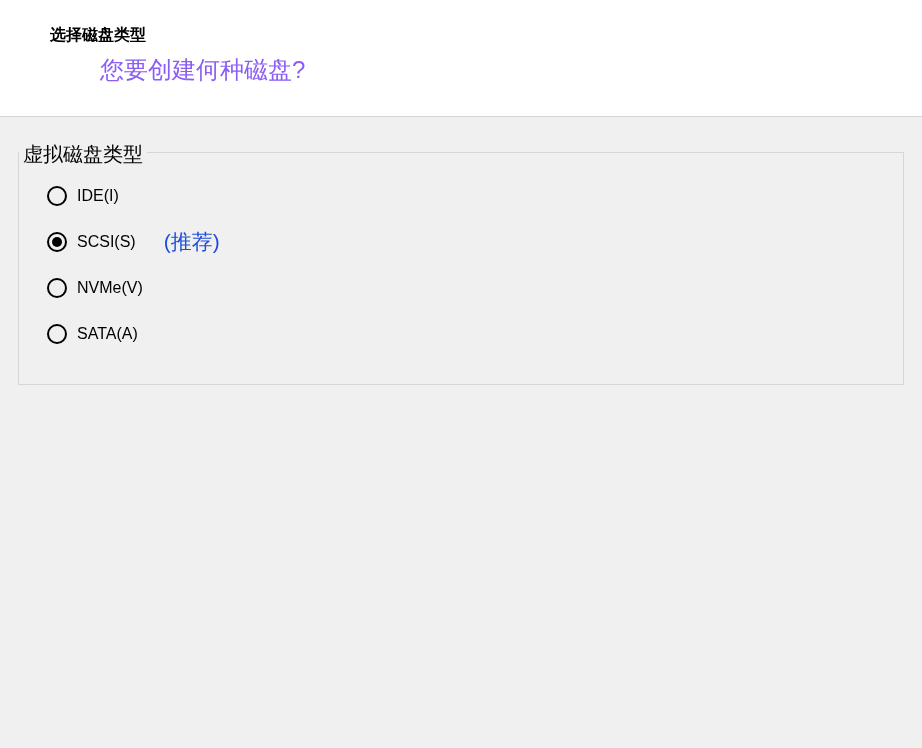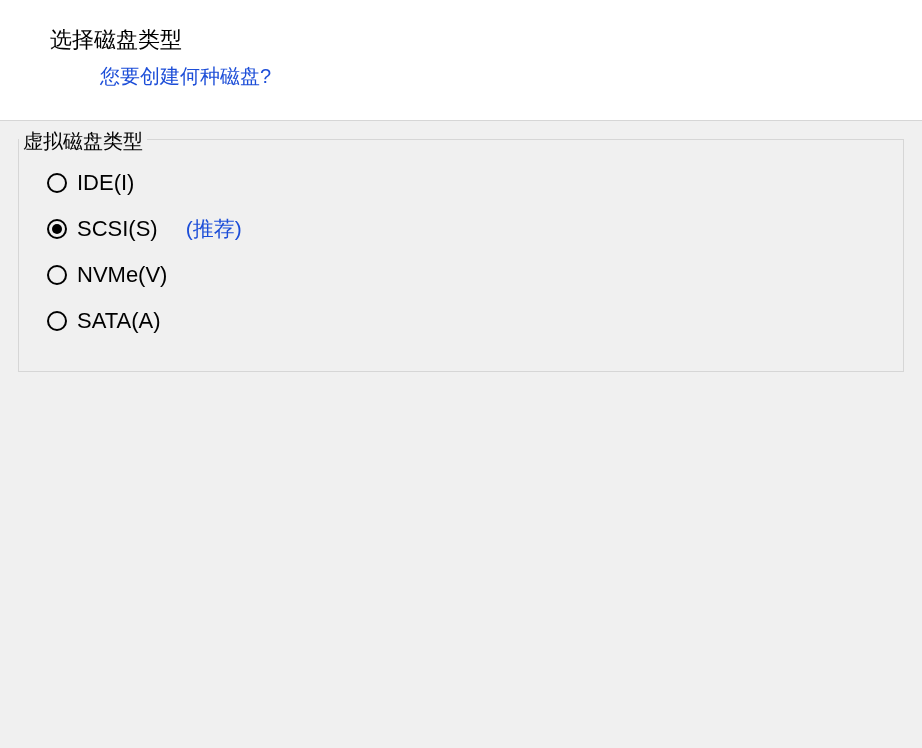--- a/index.html
+++ b/index.html
@@ -12,32 +12,32 @@
       background: #f0f0f0;
       width: 922px;
       height: 748px;
     }
     .header {
       background: #ffffff;
       padding: 25px 0 30px 50px;
       border-bottom: 1px solid #d6d6d6;
     }
     .title {
-      font-size: 22px;
-      font-weight: normal;
+      font-size: 16px;
+      font-weight: bold;
       color: #000;
       margin-bottom: 8px;
     }
     .subtitle {
-      font-size: 20px;
-      color: #1d4ed8;
+      font-size: 24px;
+      color: #8b5cf6;
       margin-left: 50px;
     }
     .content {
-      padding: 18px 18px;
+      padding: 35px 18px;
     }
     .fieldset {
       border: 1px solid #d6d6d6;
       padding: 12px 20px 24px 20px;
       position: relative;
       background: #f0f0f0;
     }
     .legend {
       font-size: 20px;
       color: #000;
@@ -70,21 +70,21 @@
       flex-shrink: 0;
     }
     .radio-circle.selected::after {
       content: "";
       width: 10px;
       height: 10px;
       background: #000;
       border-radius: 50%;
     }
     .radio-label {
-      font-size: 22px;
+      font-size: 16px;
       color: #000;
       text-align: right;
     }
     .radio-hint {
       font-size: 21px;
       color: #1d4ed8;
       margin-left: 28px;
     }
   </style>
 </head>

